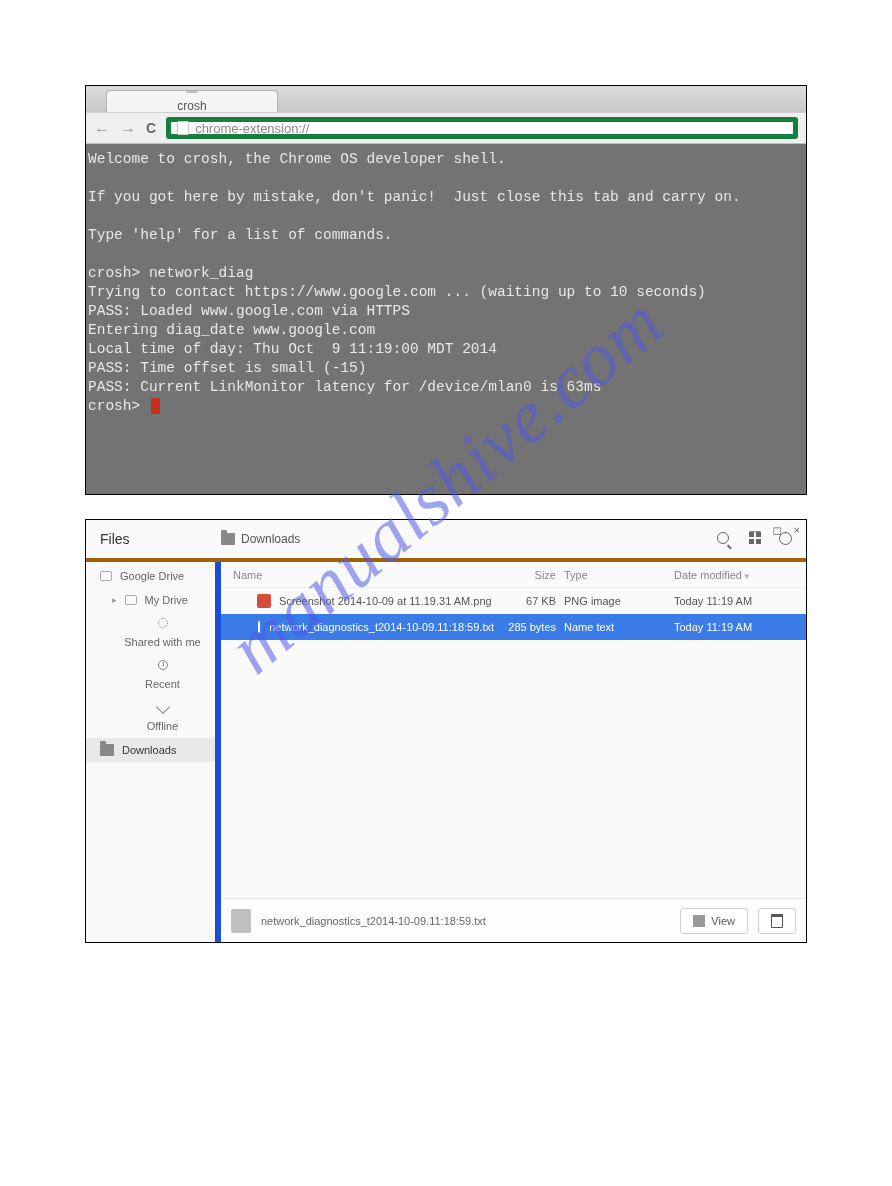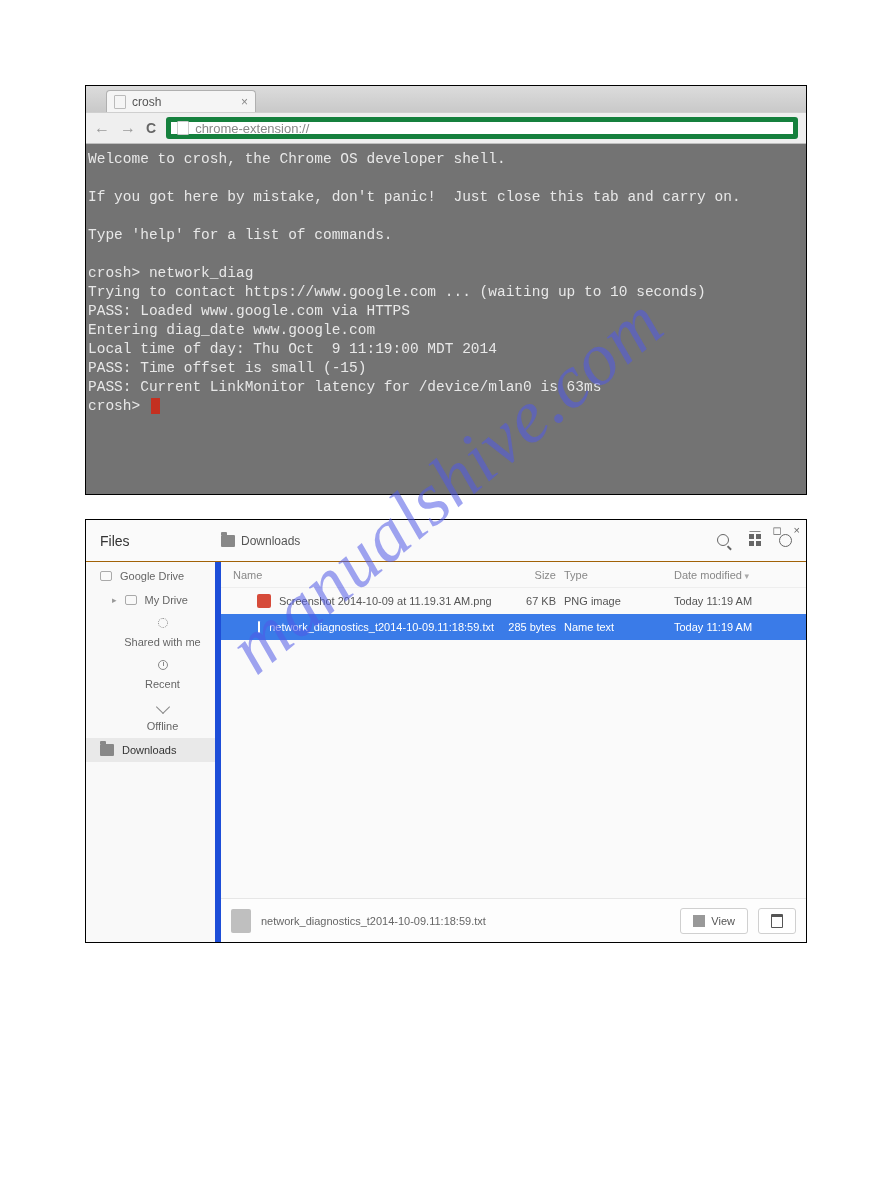--- a/index.html
+++ b/index.html
@@ -34,27 +34,28 @@
     display: flex;
     align-items: flex-end;
     padding-left: 20px;
   }
   .tab {
     background: #f5f5f5;
     border: 1px solid #b0b0b0;
     border-bottom: none;
     border-radius: 4px 4px 0 0;
     height: 22px;
-    width: 150px;
-    display: flex;
-    align-items: center;
-    padding: 0 7px;
+    width: 172px;
+    display: flex;
+    align-items: center;
+    padding: 0 20px;
     font-size: 12px;
     color: #555;
     gap: 6px;
+    flex-direction: column;
   }
   .tab .favicon { width: 12px; height: 14px; border: 1px solid #bbb; border-radius: 1px; }
   .tab .tab-title { flex: 1; }
   .tab .close-x { color: #888; font-size: 12px; }
   .addrbar {
     height: 32px;
     background: #efefef;
     border-top: 1px solid #cfcfcf;
     border-bottom: 1px solid #bfbfbf;
     display: flex;
@@ -111,21 +112,21 @@
     right: 6px; top: 4px;
     display: flex;
     gap: 12px;
     color: #666;
     font-size: 11px;
   }
   .files-top {
     display: flex;
     height: 42px;
     align-items: center;
-    border-bottom: 1px solid #a16207;
+    border-bottom: 4px solid #a16207;
   }
   .files-title-cell {
     width: 135px;
     padding-left: 14px;
     font-size: 14px;
     color: #333;
   }
   .files-path {
     flex: 1;
     display: flex;

